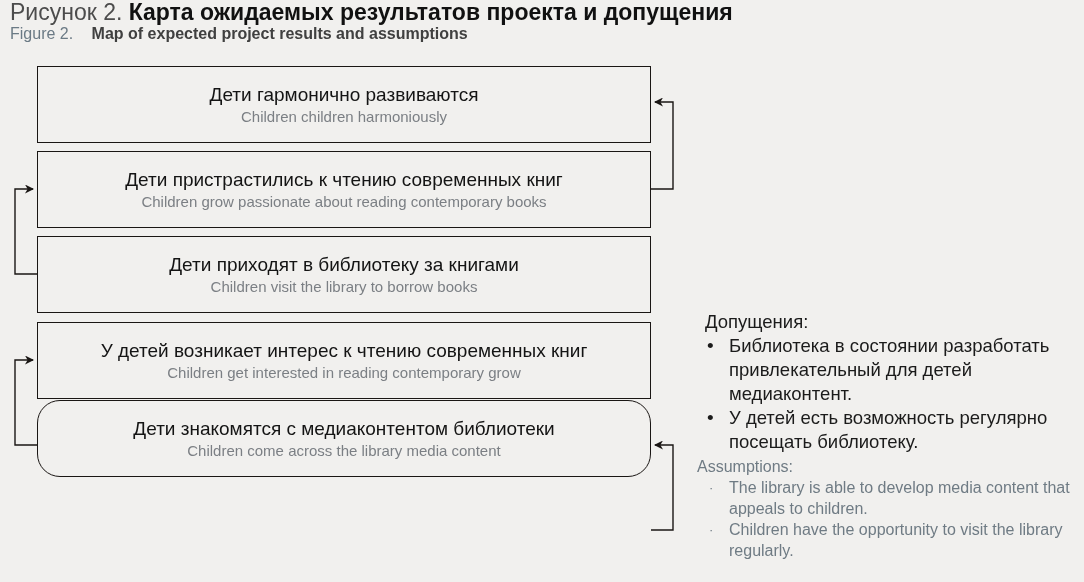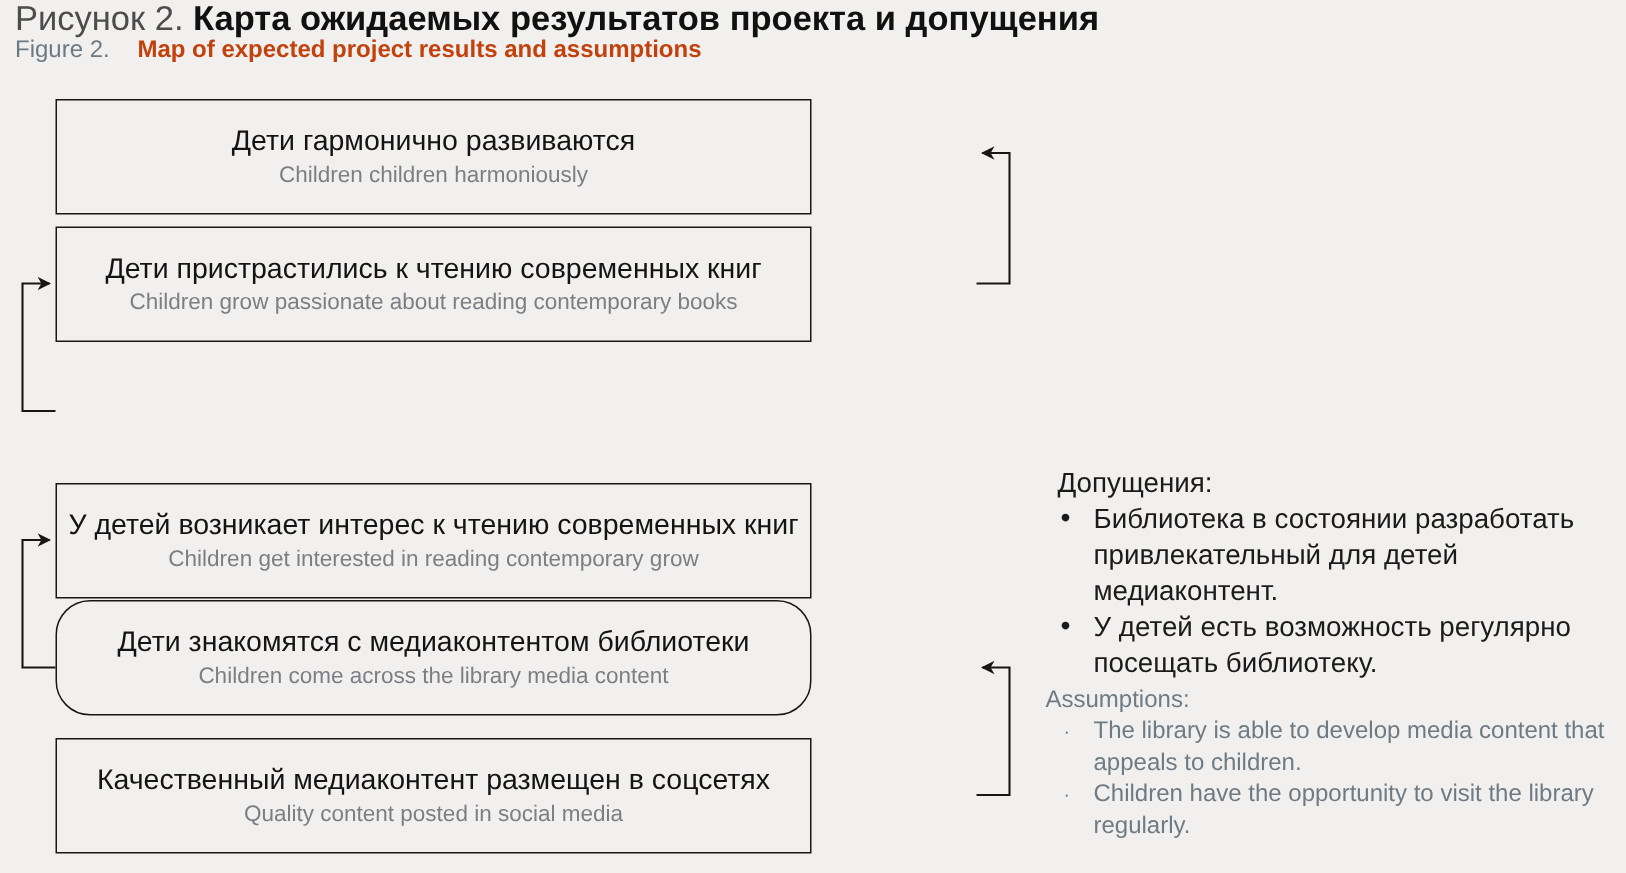--- a/index.html
+++ b/index.html
@@ -35,37 +35,37 @@
   }
   .cap-title-ru {
     color: #111111;
     font-weight: 700;
   }
   .cap-num-en {
     color: #6b7a85;
     font-weight: 400;
   }
   .cap-title-en {
-    color: #c2410c;
+    color: #404040;
     font-weight: 700;
     margin-left: 14px;
   }
 
   
   #flow {
     position: absolute;
     left: 0;
     top: 55px;
     width: 700px;
     height: 527px;
   }
   .node {
     position: absolute;
     left: 37px;
-    width: 504px;
+    width: 614px;
     box-sizing: border-box;
     border: 1.4px solid #1a1614;
     background: #f1f0ee;
     display: flex;
     flex-direction: column;
     align-items: center;
     justify-content: center;
     text-align: center;
     padding: 2px 8px;
   }
@@ -175,35 +175,35 @@
   <div class="node" id="node-1">
     <div class="ru">Дети гармонично развиваются</div>
     <div class="en">Children children harmoniously</div>
   </div>
 
   <div class="node" id="node-2">
     <div class="ru">Дети пристрастились к чтению современных книг</div>
     <div class="en">Children grow passionate about reading contemporary books</div>
   </div>
 
+  <div class="node" id="node-3">
+    <div class="ru">Дети приходят в библиотеку за книгами</div>
+    <div class="en">Children visit the library to borrow books</div>
+  </div>
 
   <div class="node" id="node-4">
     <div class="ru">У детей возникает интерес к чтению современных книг</div>
     <div class="en">Children get interested in reading contemporary grow</div>
   </div>
 
   <div class="node" id="node-5">
     <div class="ru">Дети знакомятся с медиаконтентом библиотеки</div>
     <div class="en">Children come across the library media content</div>
   </div>
 
-  <div class="node" id="node-6">
-    <div class="ru">Качественный медиаконтент размещен в соцсетях</div>
-    <div class="en">Quality content posted in social media</div>
-  </div>
 
   <svg id="connectors" viewBox="0 0 700 527" width="700" height="527">
     <defs>
       <marker id="ah" markerWidth="9" markerHeight="9" refX="8" refY="4.5" orient="auto" markerUnits="userSpaceOnUse">
         <path d="M0,0 L9,4.5 L0,9 L2.6,4.5 Z" fill="#1a1614"></path>
       </marker>
     </defs>
 
     <path d="M651,134 L673,134 L673,47 L655,47" fill="none" stroke="#1a1614" stroke-width="1.4" marker-end="url(#ah)"></path>
 

